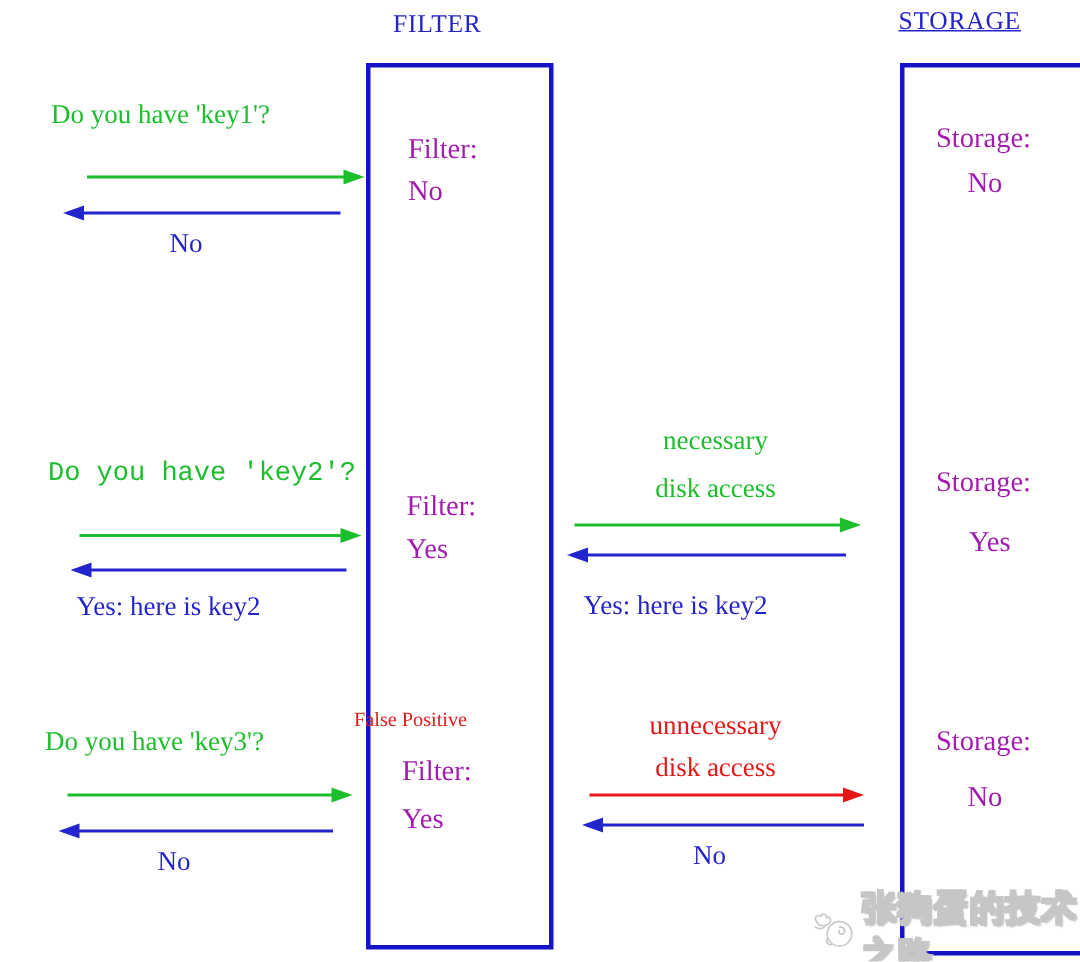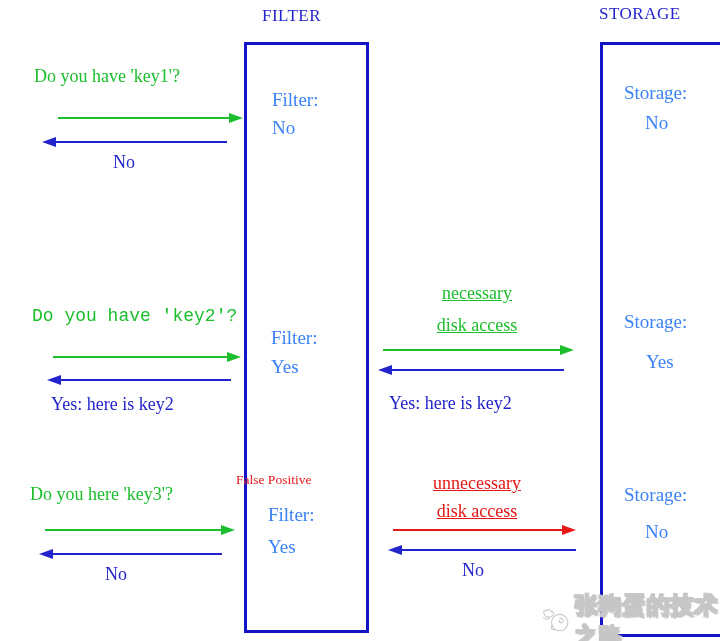--- a/index.html
+++ b/index.html
@@ -3,28 +3,28 @@
 <meta charset="utf-8">
 <style>
   html,body{margin:0;padding:0;background:#fff;}
   #stage{
     position:relative;width:695px;height:641px;background:#ffffff;overflow:hidden;
     font-family:"Liberation Serif","DejaVu Serif",serif;color:#000;margin-left:29px;
   }
   .abs{position:absolute;line-height:1.15;white-space:nowrap;}
   .col-title{font-size:17px;color:var(--blue);letter-spacing:.5px;}
   .box{position:absolute;border:3px solid var(--boxborder);background:#fff;box-sizing:border-box;}
-  .btext{font-size:19px;color:#3b82f6;}
+  .btext{font-size:19px;color:#a21caf;}
   .green{color:var(--green);}
   .blue{color:var(--blue);}
   .red{color:var(--red);}
   .q{font-size:18px;}
   .resp{font-size:18px;}
   .note{font-size:13.5px;color:var(--red);}
-  .midlabel{font-size:18px;text-align:center;text-decoration:underline;}
+  .midlabel{font-size:18px;text-align:center;}
   
   .arrow{position:absolute;height:10px;}
   .arrow .shaft{position:absolute;top:4.25px;left:1px;right:1px;height:1.5px;background:currentColor;}
   .arrow .head{position:absolute;top:0;width:0;height:0;border-top:5px solid transparent;border-bottom:5px solid transparent;}
   .arrow.dir-right .head{right:-2px;border-left:14px solid currentColor;}
   .arrow.dir-left  .head{left:-2px;border-right:14px solid currentColor;}
   .arrow.c-green{color:var(--green);}
   .arrow.c-blue{color:var(--blue);}
   .arrow.c-red{color:var(--red);}
   
@@ -38,21 +38,21 @@
     text-shadow:-1px -1px 0 var(--watermark),1px -1px 0 var(--watermark),
                 -1px 1px 0 var(--watermark),1.5px 1.5px 1px var(--watermark);
   }
 </style>
 </head>
 <body>
 
 <div id="stage">
 
   <div class="abs col-title" style="left:233px;top:6px;">FILTER</div>
-  <div class="abs col-title" style="left:570px;top:4px;">STORAGE</div>
+  <div class="abs col-title" style="left:570px;top:4px;text-decoration:underline;">STORAGE</div>
 
   <div class="box" style="left:215px;top:42px;width:125px;height:591px;"></div>
   <div class="box" style="left:571px;top:42px;width:148px;height:595px;"></div>
 
   <div class="abs btext" style="left:243px;top:89px;">Filter:</div>
   <div class="abs btext" style="left:243px;top:117px;">No</div>
 
   <div class="abs btext" style="left:242px;top:327px;">Filter:</div>
   <div class="abs btext" style="left:242px;top:356px;">Yes</div>
 
@@ -89,21 +89,21 @@
         <span class="head"></span>
       </div>
     <div class="arrow dir-left c-blue" style="left:20px;top:375px;width:183px;">
         <span class="shaft"></span>
         <span class="head"></span>
       </div>
     <div class="abs resp blue" style="left:22px;top:394px;">Yes: here is key2</div>
   </div>
 
   <div>
-    <div class="abs q green" style="left:1px;top:484px;">Do you here 'key3'?</div>
+    <div class="abs q green" style="left:1px;top:484px;">Do you have 'key3'?</div>
     <div class="arrow dir-right c-green" style="left:15px;top:525px;width:189px;">
         <span class="shaft"></span>
         <span class="head"></span>
       </div>
     <div class="arrow dir-left c-blue" style="left:12px;top:549px;width:182px;">
         <span class="shaft"></span>
         <span class="head"></span>
       </div>
     <div class="abs resp blue" style="left:76px;top:564px;">No</div>
   </div>

